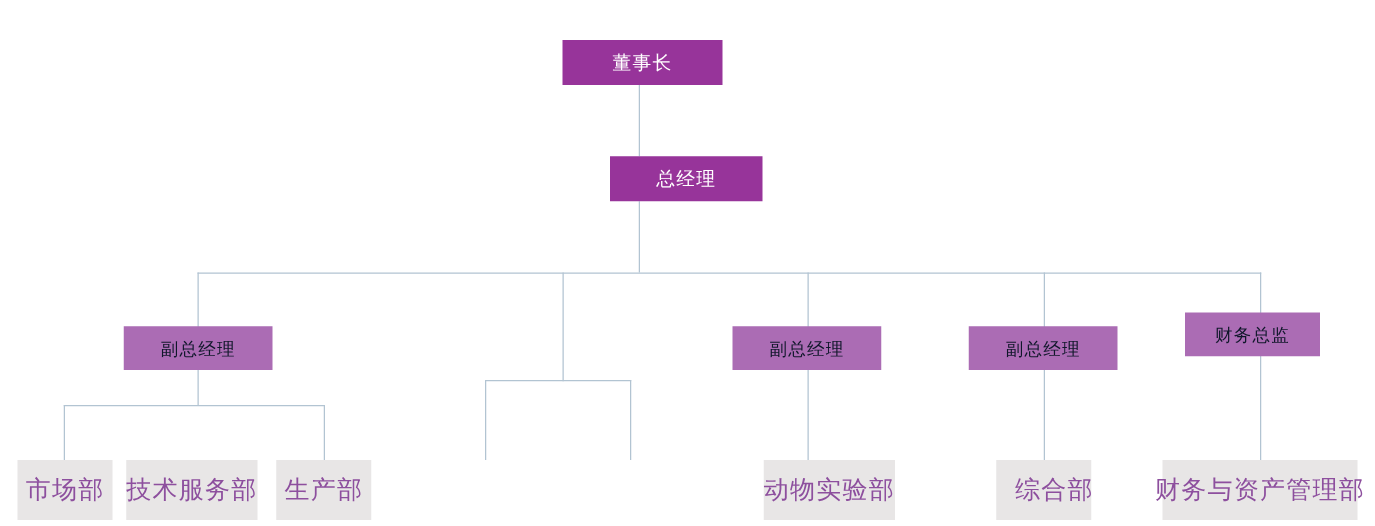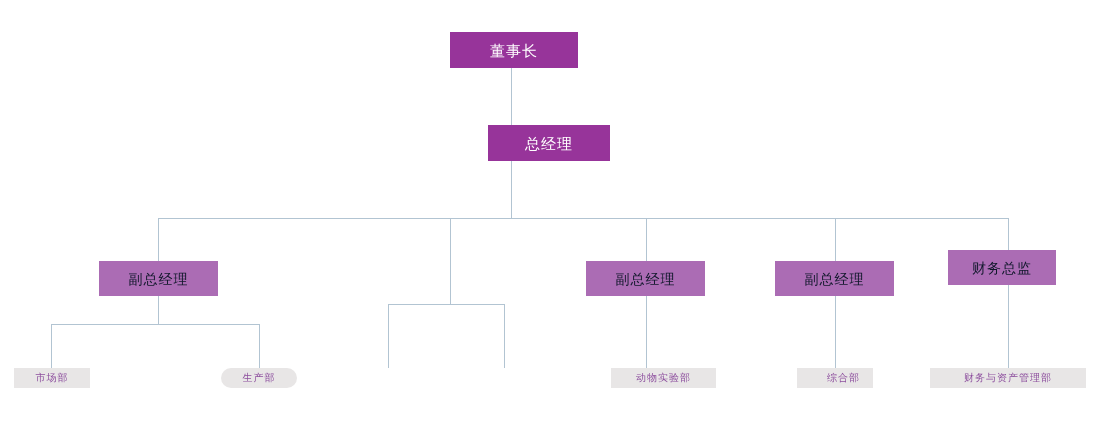--- a/index.html
+++ b/index.html
@@ -50,22 +50,22 @@
   .node.lv2 {
     background: #ab6cb4;
     color: #0f172a;
     font-size: 14px;
     height: 35px;
     align-items: center;
   }
   .node.lv3 {
     background: #e8e6e6;
     color: #8d4f9e;
-    font-size: 10px;
-    height: 20px;
+    font-size: 20px;
+    height: 48px;
   }
 </style>
 </head>
 <body>
 
 <div id="org-chart">
 
   <div class="conn v" style="left:511px; top:68px; height:57px;"></div>
 
   <div class="conn v" style="left:511px; top:161px; height:57px;"></div>
@@ -107,22 +107,25 @@
   </div>
 
   <div class="node lv2" style="left:948px; top:250px; width:108px;">
     <span class="node-label">财务总监</span>
   </div>
 
   <div class="node lv3" style="left:14px; top:368px; width:76px;">
     <span class="node-label">市场部</span>
   </div>
 
+  <div class="node lv3" style="left:101px; top:368px; width:105px;">
+    <span class="node-label">技术服务部</span>
+  </div>
 
-  <div class="node lv3" style="left:221px; top:368px; width:76px;border-radius:15px;">
+  <div class="node lv3" style="left:221px; top:368px; width:76px;">
     <span class="node-label">生产部</span>
   </div>
 
 
 
   <div class="node lv3" style="left:611px; top:368px; width:105px;">
     <span class="node-label">动物实验部</span>
   </div>
 
   <div class="node lv3" style="left:797px; top:368px; width:76px;padding-left:17px;">

